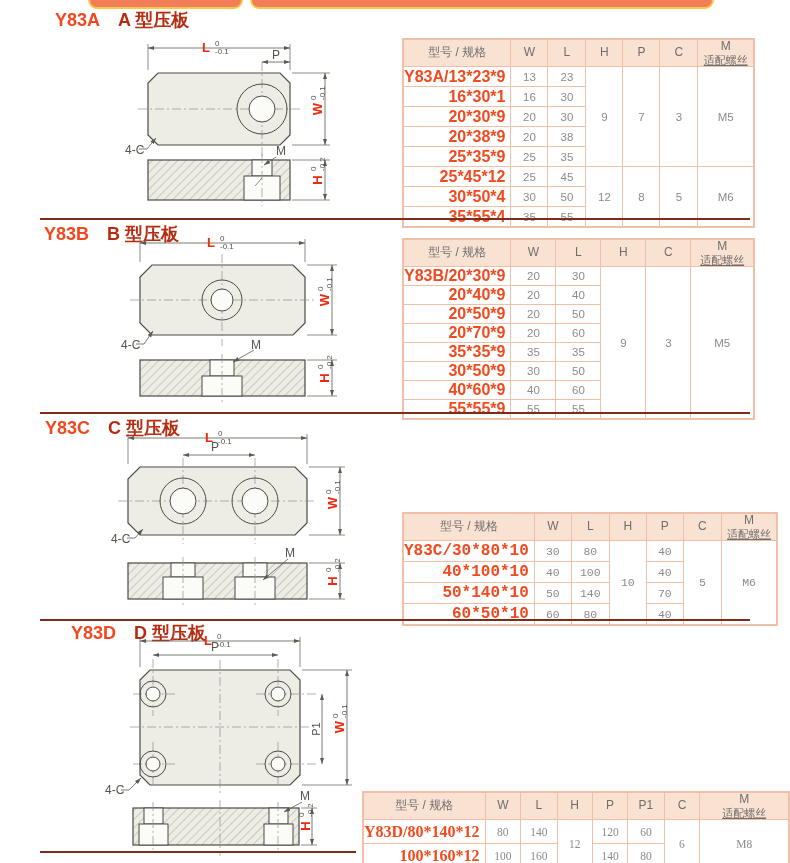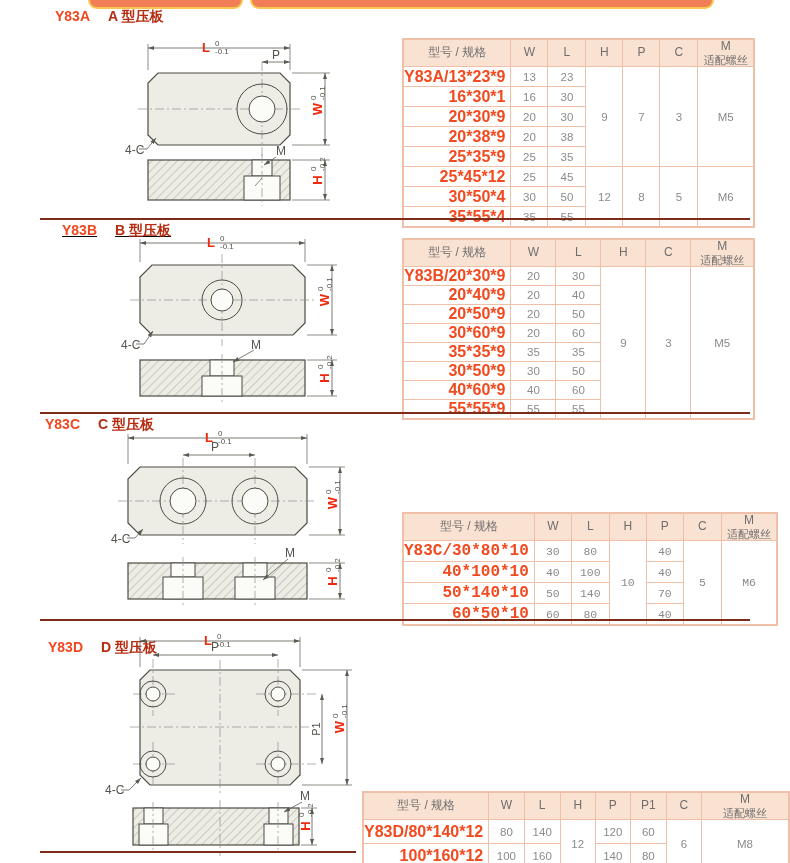--- a/index.html
+++ b/index.html
@@ -1,31 +1,31 @@
 <!DOCTYPE html>
 <html><head>
 <meta charset="utf-8">
 <style>
   html,body{margin:0;padding:0;background:#fff;}
   #page{position:relative;width:790px;height:863px;background:#ffffff;overflow:hidden;
         font-family:"Liberation Sans",sans-serif;}
   .topbar{position:absolute;top:0;height:9px;background:#f17e57;border:2px solid #f6c84d;
           border-top:none;border-radius:0 0 9px 9px;box-sizing:border-box;}
   .divider{position:absolute;height:2px;background:#7d2c1a;}
-  .sec-title{position:absolute;font-size:14px;font-weight:bold;white-space:nowrap;}
+  .sec-title{position:absolute;font-size:18px;font-weight:bold;white-space:nowrap;}
   .sec-code{color:#f1481f;}
   .sec-type{color:#b52c10;margin-left:18px;}
   .tbl{position:absolute;}
   table.spec{border-collapse:collapse;table-layout:fixed;border:2px solid #f0bfa7;background:#fff;}
   .spec th,.spec td{border:1px solid #f0bfa7;text-align:center;padding:0;overflow:hidden;}
   .spec th{background:#fae2d2;color:#6e6e6e;font-weight:normal;font-size:12px;height:26px;line-height:1.15;}
-  .spec th .sub{font-size:11px;}
+  .spec th .sub{font-size:11px;text-decoration:underline;}
   .spec td.val{color:#8b8b8b;font-size:11.5px;}
   .spec td.model{color:#f24a1e;font-weight:bold;font-size:16px;text-align:right;padding-right:5px;}
-  .tbl-a td{height:19px;} .tbl-b td{height:18px;} .tbl-c td{height:20px;font-family:Liberation Mono, monospace;} .tbl-d td{height:23px;}
+  .tbl-a td{height:19px;} .tbl-b td{height:18px;} .tbl-c td{height:20px;font-family:Liberation Mono, monospace;} .tbl-d td{height:23px;font-family:Liberation Serif, serif;}
   svg{position:absolute;overflow:visible;}
   svg text{font-family:"Liberation Sans",sans-serif;}
   .dr{fill:#ee2a0e;font-size:13px;font-weight:bold;}
   .dg{fill:#54534c;font-size:12px;}
   .tol{fill:#54534c;font-size:8px;}
   .dim{stroke:#5a5952;stroke-width:0.8;fill:none;}
   .ext{stroke:#5a5952;stroke-width:0.7;}
   .lead{stroke:#5a5952;stroke-width:0.8;fill:none;}
   .plate{fill:#edece5;stroke:#4c4b44;stroke-width:1.2;}
   .cl{stroke:#90908a;stroke-width:0.7;fill:none;stroke-dasharray:9 3 2 3;}
@@ -174,21 +174,21 @@
           <tr>
             <td class="model">35*55*4</td>
             <td class="val">35</td>
             <td class="val">55</td>
           </tr>
         </tbody>
       </table>
     </div>
   <div class="divider" style="left:40px;top:218px;width:710px;"></div>
 
-  <div class="sec-title" style="left:62px;top:222px;text-decoration:underline;">
+  <div class="sec-title" style="left:44px;top:222px;">
     <span class="sec-code">Y83B</span><span class="sec-type">B 型压板</span>
   </div>
 
   <svg style="left:55px;top:226px;" width="310" height="185" viewBox="0 0 310 185">
     <defs>
       <marker id="arB" viewBox="0 0 10 8" markerWidth="9" markerHeight="7" refX="9" refY="4" orient="auto-start-reverse">
           <path d="M0,1 9,4 0,7Z" fill="#5a5952"></path>
         </marker>
       <pattern id="htB" width="6" height="6" patternUnits="userSpaceOnUse" patternTransform="rotate(45)">
           <rect width="6" height="6" fill="#edece5"></rect>
@@ -274,21 +274,21 @@
             <td class="model">20*40*9</td>
             <td class="val">20</td>
             <td class="val">40</td>
           </tr>
           <tr>
             <td class="model">20*50*9</td>
             <td class="val">20</td>
             <td class="val">50</td>
           </tr>
           <tr>
-            <td class="model">30*60*9</td>
+            <td class="model">20*70*9</td>
             <td class="val">20</td>
             <td class="val">60</td>
           </tr>
           <tr>
             <td class="model">35*35*9</td>
             <td class="val">35</td>
             <td class="val">35</td>
           </tr>
           <tr>
             <td class="model">30*50*9</td>
@@ -426,21 +426,21 @@
             <td class="model">60*50*10</td>
             <td class="val">60</td>
             <td class="val">80</td>
             <td class="val">40</td>
           </tr>
         </tbody>
       </table>
     </div>
   <div class="divider" style="left:40px;top:619px;width:710px;"></div>
 
-  <div class="sec-title" style="left:48px;top:621px;margin-top:18px;">
+  <div class="sec-title" style="left:71px;top:621px;">
     <span class="sec-code">Y83D</span><span class="sec-type">D 型压板</span>
   </div>
 
   <svg style="left:55px;top:626px;" width="310" height="237" viewBox="0 0 310 237">
     <defs>
       <marker id="arD" viewBox="0 0 10 8" markerWidth="9" markerHeight="7" refX="9" refY="4" orient="auto-start-reverse">
           <path d="M0,1 9,4 0,7Z" fill="#5a5952"></path>
         </marker>
       <pattern id="htD" width="6" height="6" patternUnits="userSpaceOnUse" patternTransform="rotate(45)">
           <rect width="6" height="6" fill="#edece5"></rect>

